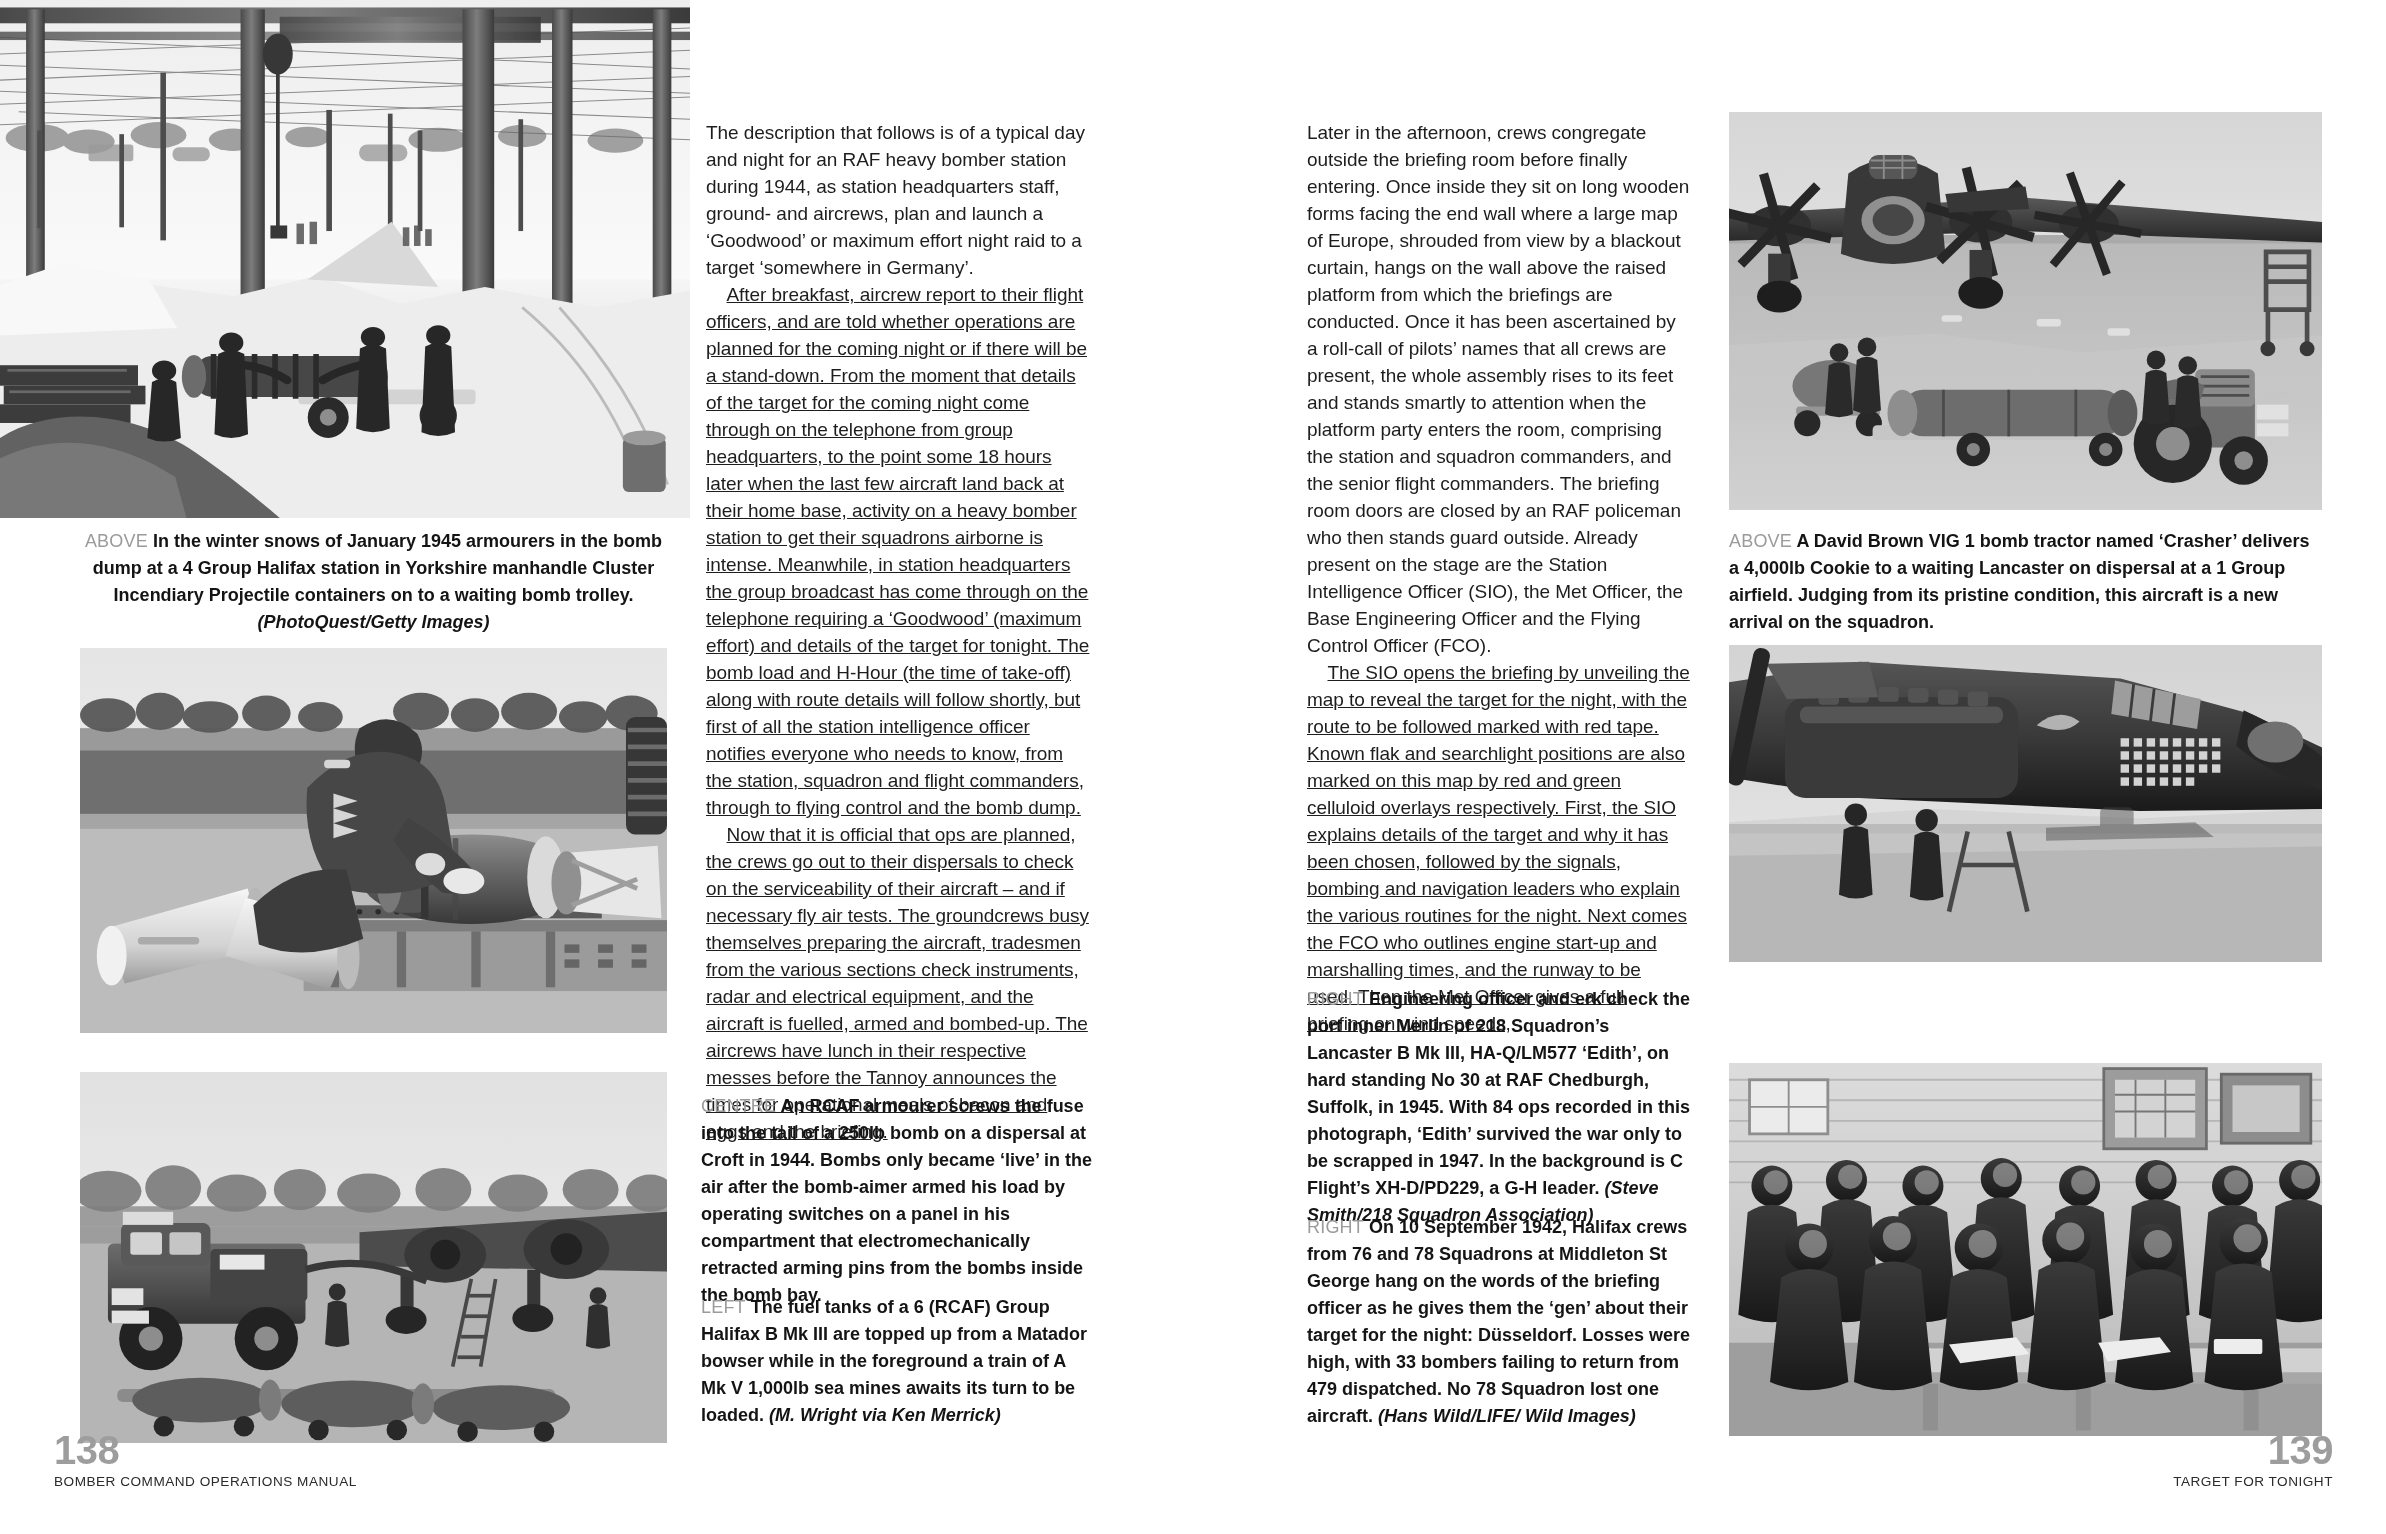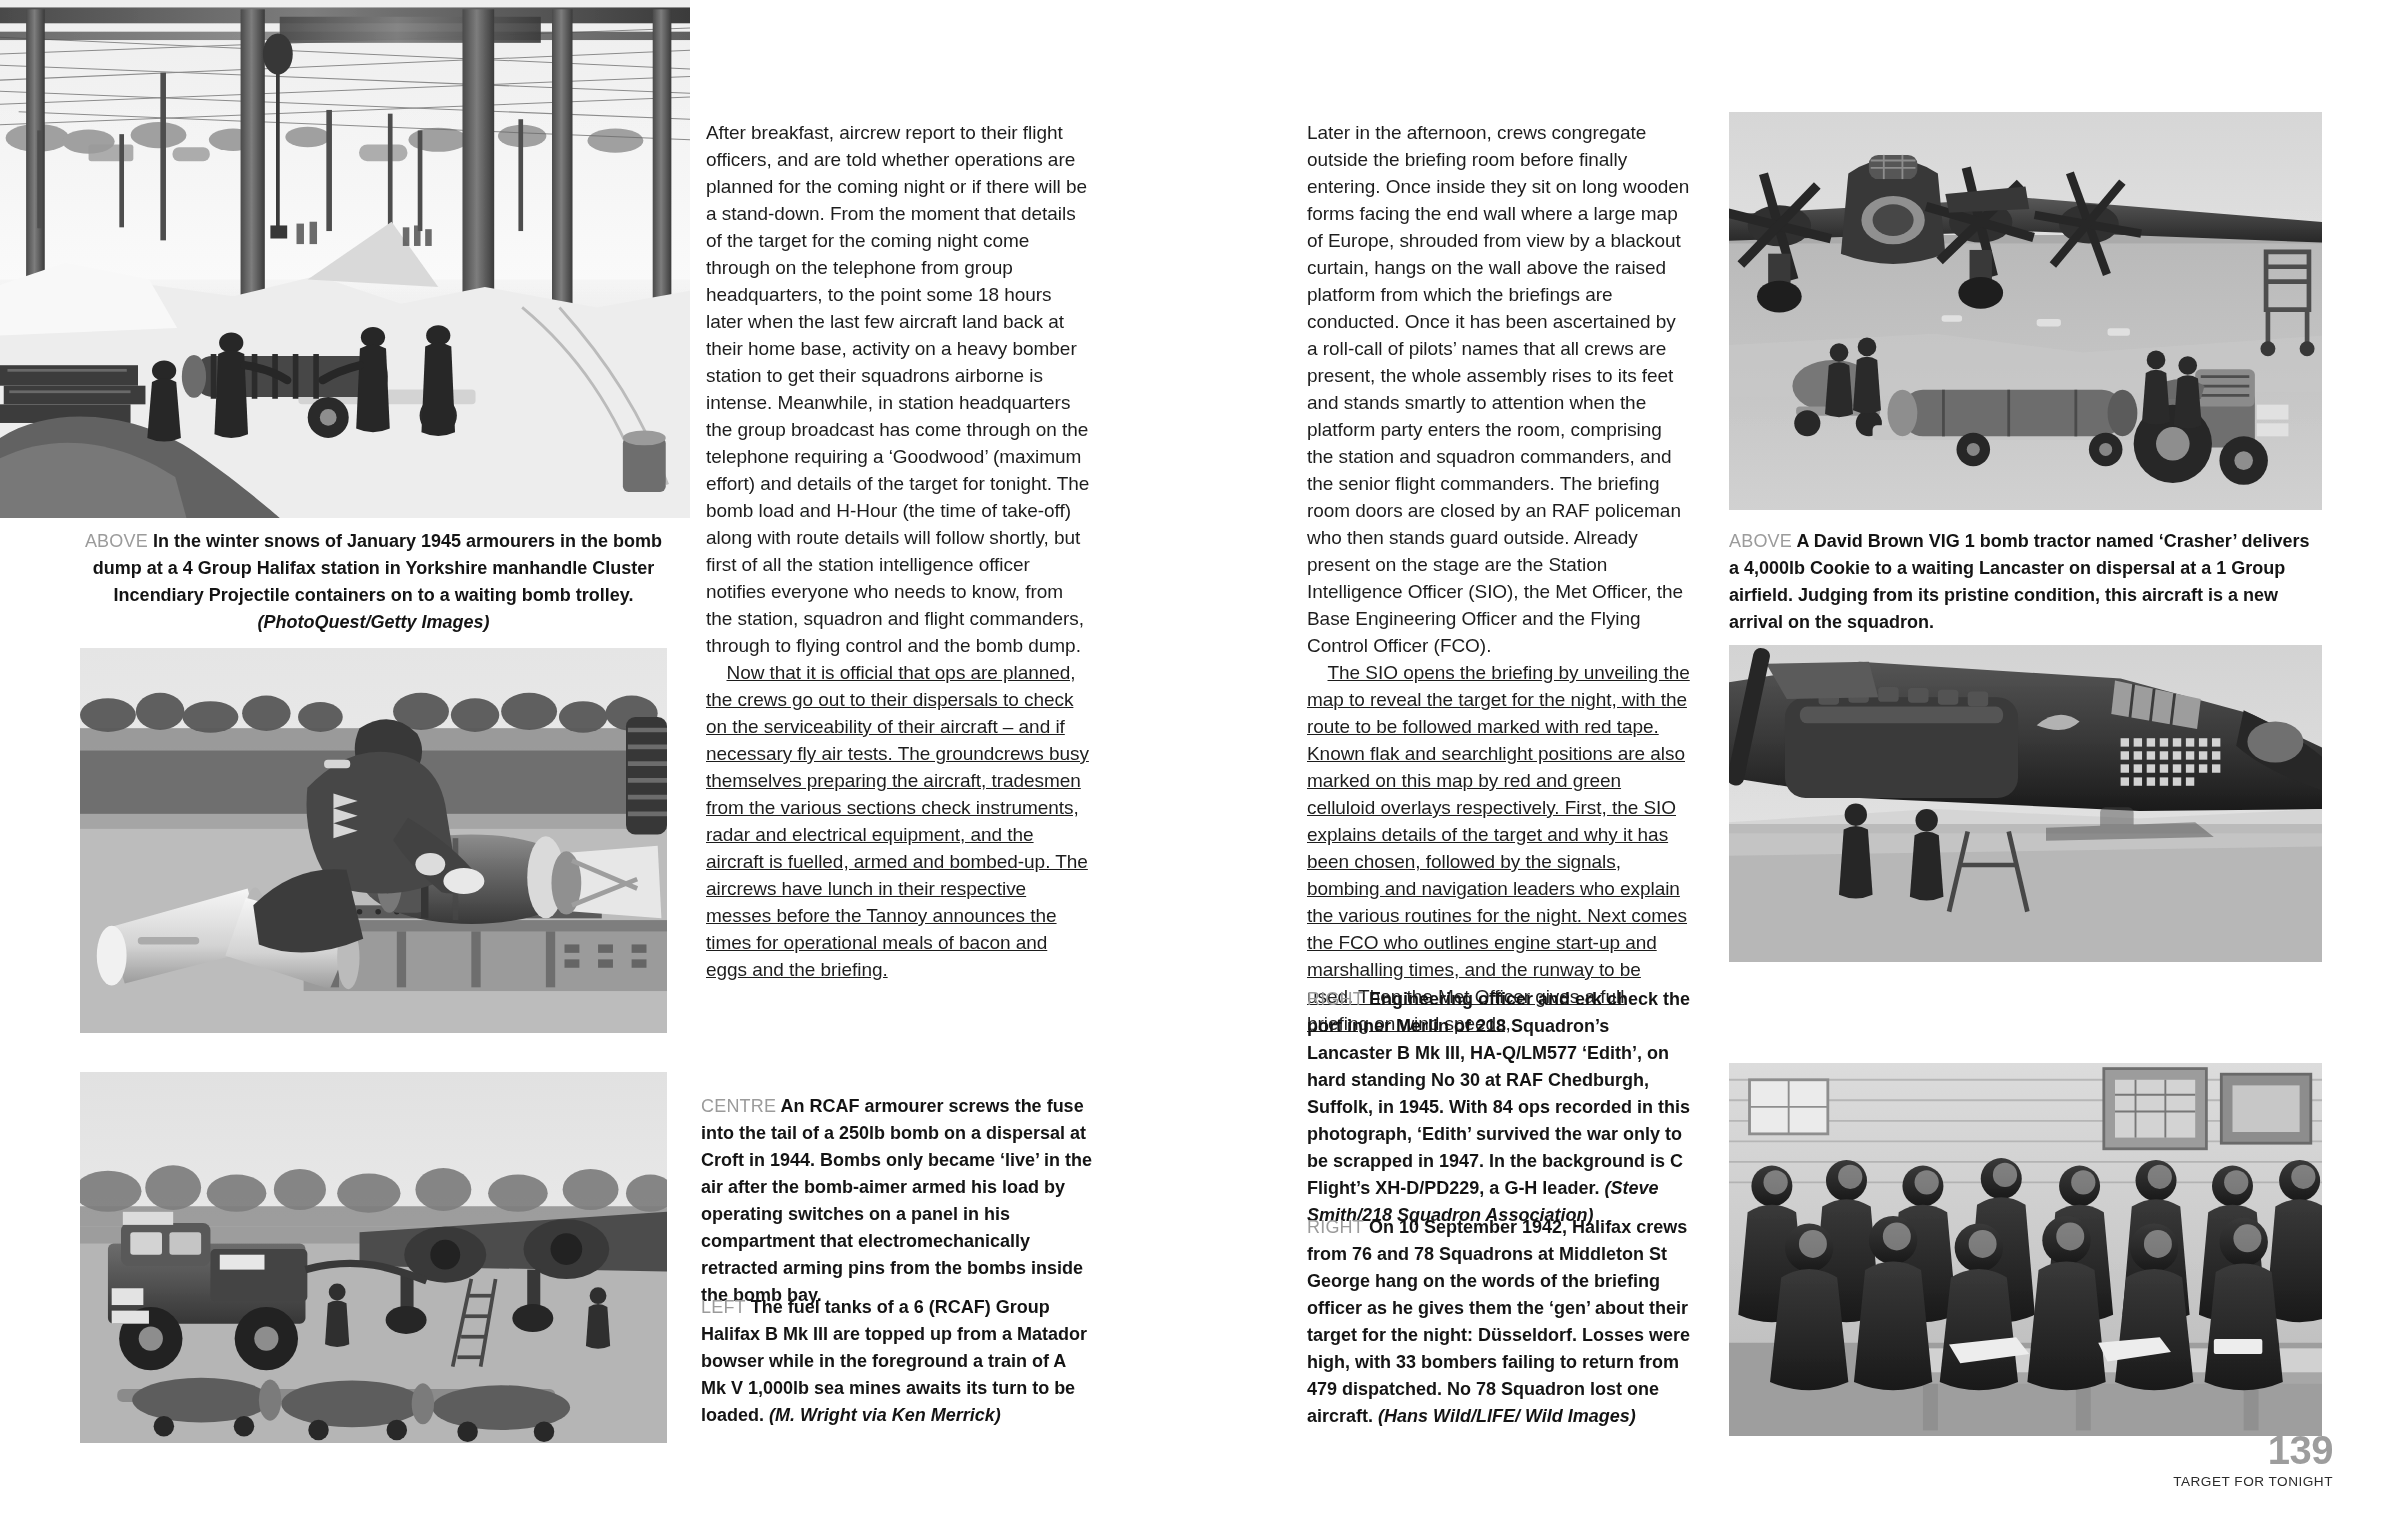--- a/index.html
+++ b/index.html
@@ -478,20 +478,21 @@
           </g>
         <g>
             <circle cx="556" cy="240" r="9"></circle>
             <path d="M546 252 q10 -6 20 0 l3 42 q-13 6 -26 0 Z"></path>
           </g>
       </g>
     </svg>
   </div>
 
   <div class="bodycol" style="left:706px; top:119px; width:384px;">
+    <p>The description that follows is of a typical day and night for an RAF heavy bomber station during 1944, as station headquarters staff, ground- and aircrews, plan and launch a ‘Goodwood’ or maximum effort night raid to a target ‘somewhere in Germany’.</p>
     <p>After breakfast, aircrew report to their flight officers, and are told whether operations are planned for the coming night or if there will be a stand-down. From the moment that details of the target for the coming night come through on the telephone from group headquarters, to the point some 18 hours later when the last few aircraft land back at their home base, activity on a heavy bomber station to get their squadrons airborne is intense. Meanwhile, in station headquarters the group broadcast has come through on the telephone requiring a ‘Goodwood’ (maximum effort) and details of the target for tonight. The bomb load and H-Hour (the time of take-off) along with route details will follow shortly, but first of all the station intelligence officer notifies everyone who needs to know, from the station, squadron and flight commanders, through to flying control and the bomb dump.</p>
     <p>Now that it is official that ops are planned, the crews go out to their dispersals to check on the serviceability of their aircraft – and if necessary fly air tests. The groundcrews busy themselves preparing the aircraft, tradesmen from the various sections check instruments, radar and electrical equipment, and the aircraft is fuelled, armed and bombed-up. The aircrews have lunch in their respective messes before the Tannoy announces the times for operational meals of bacon and eggs and the briefing.</p>
   </div>
 
   <div class="caption cap-left" style="left:701px; top:1093px; width:392px;">
     <span class="kicker">CENTRE</span>
     <span>An RCAF armourer screws the fuse into the tail of a 250lb bomb on a dispersal at Croft in 1944. Bombs only became ‘live’ in the air after the bomb-aimer armed his load by operating switches on a panel in his compartment that electromechanically retracted arming pins from the bombs inside the bomb bay.</span>
   </div>
 
   <div class="caption cap-left" style="left:701px; top:1294px; width:392px;">
@@ -920,20 +921,24 @@
       </g>
 
       <g fill="#e8e8e8">
         <path d="M236 302 l72 -8 l14 18 l-74 10 Z"></path>
         <path d="M396 300 l66 -6 l12 16 l-68 10 Z"></path>
         <rect x="520" y="296" width="52" height="16" rx="2"></rect>
       </g>
     </svg>
   </div>
 
+  <div class="folio folio-left">
+    <div class="folio-num">138</div>
+    <div class="folio-label">BOMBER COMMAND OPERATIONS MANUAL</div>
+  </div>
 
   <div class="folio folio-right">
     <div class="folio-num">139</div>
     <div class="folio-label">TARGET FOR TONIGHT</div>
   </div>
 
 </div>
 
 
 </body></html>

